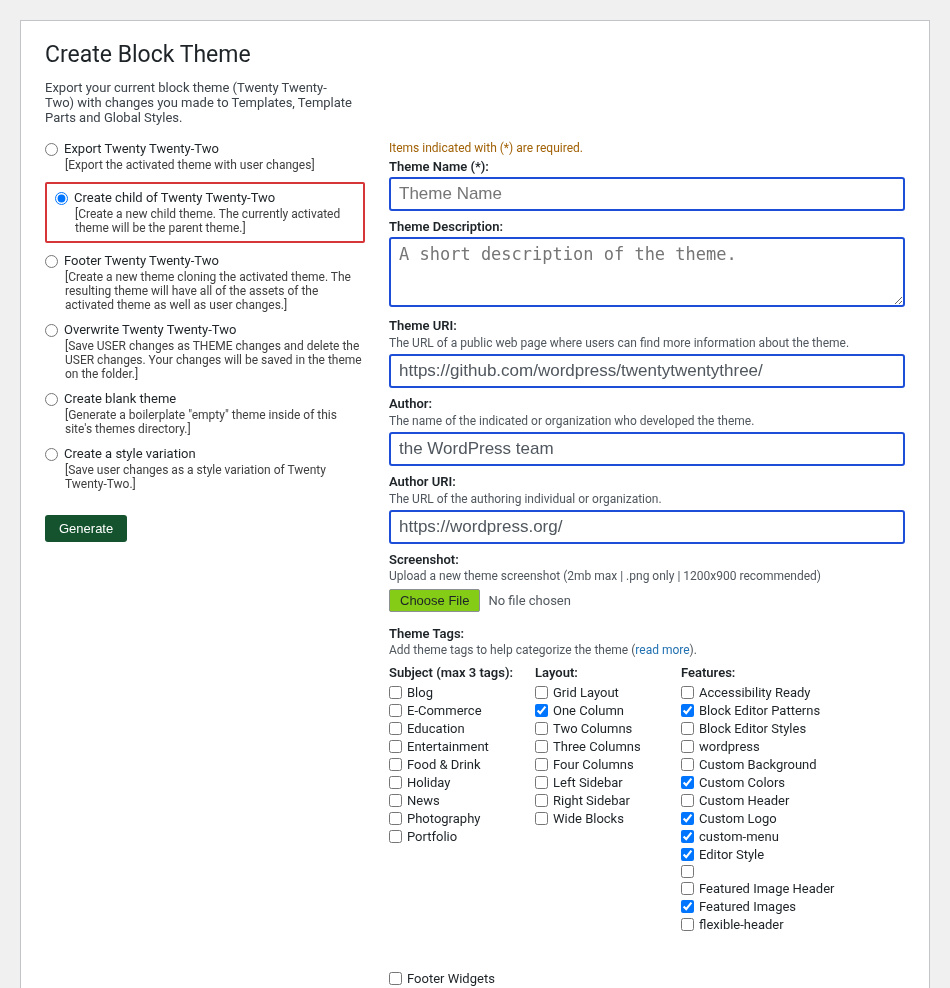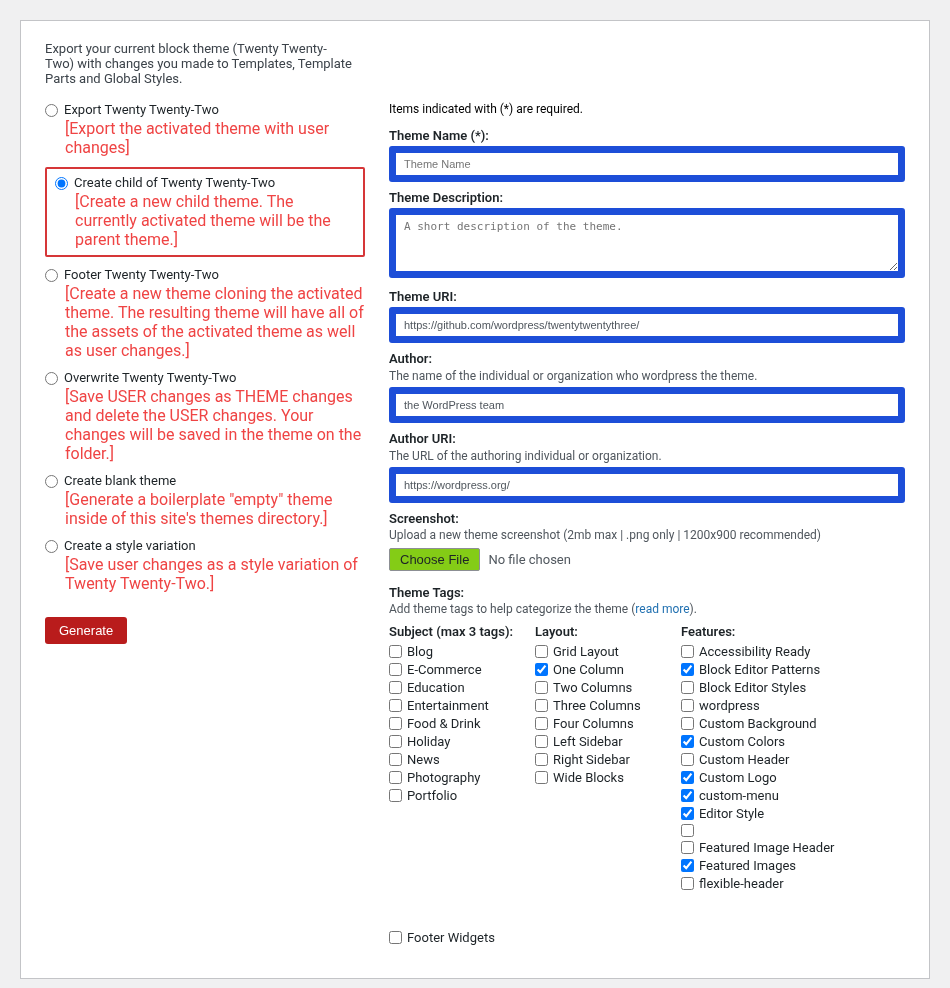--- a/index.html
+++ b/index.html
@@ -51,67 +51,67 @@
     }
     .radio-option input[type="radio"] {
       margin-top: 2px;
       flex-shrink: 0;
     }
     .radio-label-text {
       font-size: 13px;
       color: #1d2327;
     }
     .radio-desc {
-      font-size: 16px;
-      color: #ef4444;
+      font-size: 12px;
+      color: #404040;
       margin-left: 20px;
       margin-top: 2px;
     }
     .radio-option.selected-option {
       border: 2px solid #d63638;
       padding: 6px 8px;
       border-radius: 2px;
     }
     .generate-btn {
-      background: #b91c1c;
+      background: #14532d;
       color: #fff;
       border: none;
       padding: 6px 14px;
       font-size: 13px;
       cursor: pointer;
       border-radius: 3px;
       margin-top: 14px;
     }
     .required-note {
       font-size: 12px;
-      color: #000000;
-      margin-bottom: 12px;
+      color: #a16207;
+      margin-bottom: 4px;
     }
     .form-field {
       margin-bottom: 8px;
     }
     .form-field label {
       display: block;
       font-size: 13px;
       font-weight: 600;
       color: #1d2327;
       margin-bottom: 3px;
     }
     .form-field .field-desc {
       font-size: 12px;
       color: #50575e;
       margin-bottom: 4px;
     }
     .form-field input[type="text"],
     .form-field textarea {
       width: 100%;
       padding: 5px 8px;
-      border: 7px solid #1d4ed8;
+      border: 2px solid #1d4ed8;
       border-radius: 3px;
-      font-size: 11px;
+      font-size: 17px;
       color: #50575e;
     }
     .form-field textarea {
       height: 70px;
       resize: vertical;
     }
     .screenshot-section {
       margin-bottom: 14px;
     }
     .screenshot-section .section-label {
@@ -186,20 +186,21 @@
     }
     .tag-item input[type="checkbox"] {
       margin: 0;
     }
     .link-color { color: #2271b1; }
   </style>
 </head>
 <body>
 
 <div class="page-container">
+  <h1>Create Block Theme</h1>
   <p class="intro-text">Export your current block theme (Twenty Twenty-Two) with changes you made to Templates, Template Parts and Global Styles.</p>
 
   <div class="two-col">
 
     <div class="left-col">
       
       <div class="radio-option">
         <label>
           <input type="radio" name="theme-action" style="">
           <span class="radio-label-text">Export Twenty Twenty-Two</span>
@@ -258,26 +259,27 @@
         <input type="text" placeholder="Theme Name" style="">
       </div>
 
       <div class="form-field">
         <label>Theme Description:</label>
         <textarea placeholder="A short description of the theme." style=""></textarea>
       </div>
 
       <div class="form-field">
         <label>Theme URI:</label>
+        <div class="field-desc">The URL of a public web page where users can find more information about the theme.</div>
         <input type="text" id="theme-uri-input" value="https://github.com/wordpress/twentytwentythree/" style="">
       </div>
 
       <div class="form-field">
         <label>Author:</label>
-        <div class="field-desc">The name of the individual or organization who wordpress the theme.</div>
+        <div class="field-desc">The name of the indicated or organization who developed the theme.</div>
         <input type="text" id="author-input" value="the WordPress team" style="">
       </div>
 
       <div class="form-field">
         <label>Author URI:</label>
         <div class="field-desc">The URL of the authoring individual or organization.</div>
         <input type="text" id="author-uri-input" value="https://wordpress.org/" style="">
       </div>
 
       <div class="screenshot-section">

